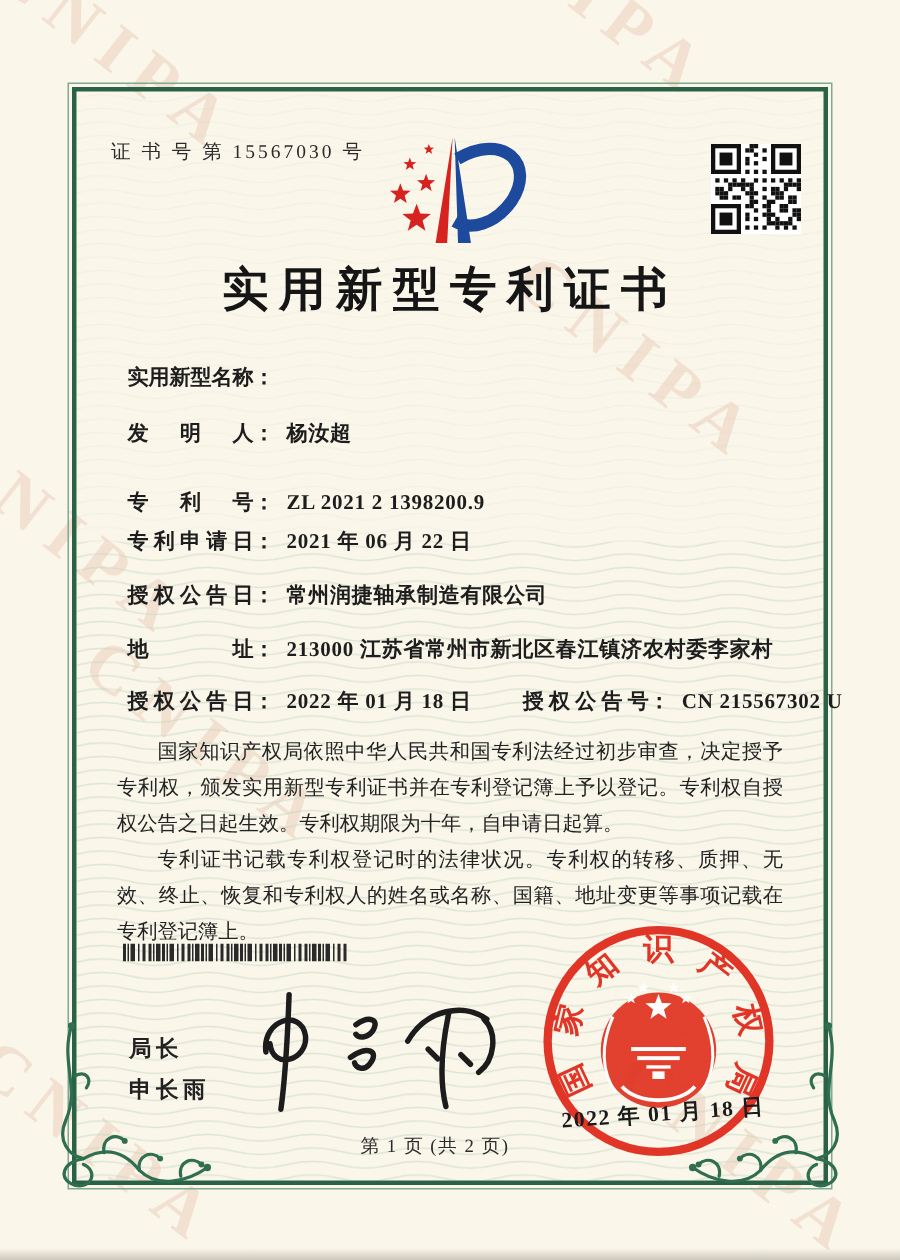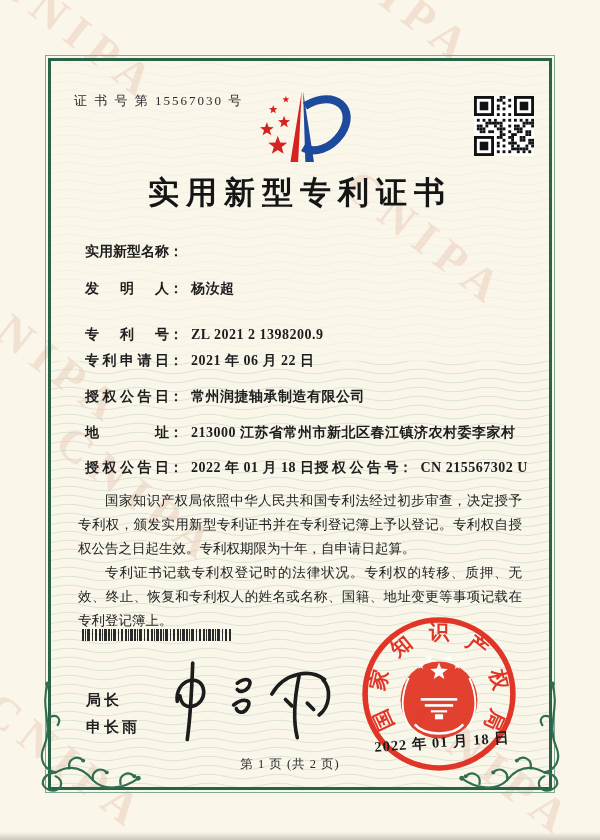--- a/index.html
+++ b/index.html
@@ -19,21 +19,21 @@
   .logo{position:absolute;left:245px;top:86px;z-index:2;}
   .qr{position:absolute;left:474px;top:96px;z-index:2;}
   .title{position:absolute;left:0;top:172px;width:600px;text-align:center;
          font-size:31px;font-weight:bold;letter-spacing:7px;color:#151515;z-index:2;}
   
   .frow{position:absolute;left:85px;display:flex;align-items:baseline;z-index:2;
         font-size:14px;color:#1d1d1d;white-space:nowrap;}
   .fl{display:inline-block;width:84px;text-align:justify;text-align-last:justify;font-weight:bold;}
   .colon{font-weight:bold;margin-right:8px;}
   .fv{font-weight:600;letter-spacing:.5px;}
-  .grant2{display:flex;align-items:baseline;}
+  .grant2{margin-left:34px;display:flex;align-items:baseline;}
   .fl5{display:inline-block;width:84px;text-align:justify;text-align-last:justify;font-weight:bold;}
   
   .legal{position:absolute;left:78px;top:489px;width:444px;z-index:2;
          font-size:13.5px;line-height:24px;color:#222;text-align:justify;}
   .legal p{margin:0;text-indent:2em;}
   
   .barcode{position:absolute;left:82px;top:629px;z-index:2;}
   
   .sig-titles{position:absolute;left:86px;top:686px;z-index:2;
               font-family:"Liberation Sans","DejaVu Sans",sans-serif;

